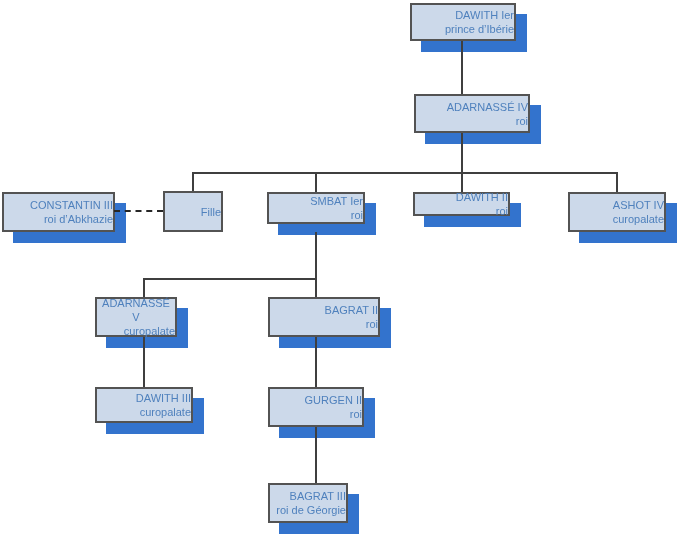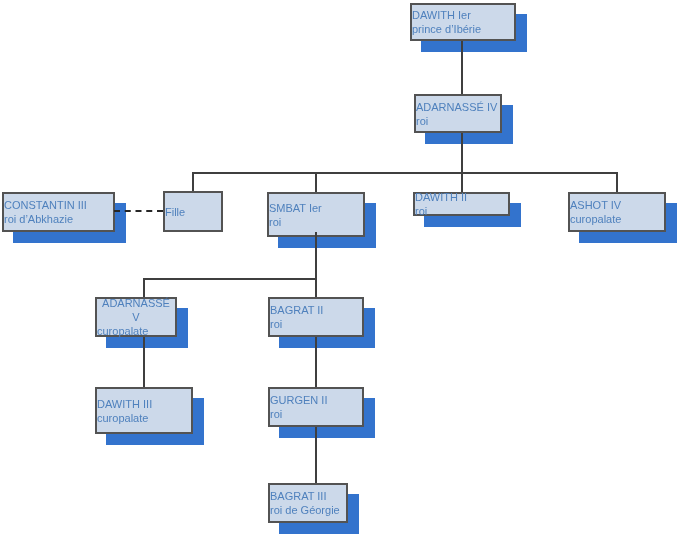--- a/index.html
+++ b/index.html
@@ -25,45 +25,45 @@
     position: relative;
     z-index: 1;
     width: 100%;
     height: 100%;
     box-sizing: border-box;
     background: #ccd9ea;
     border: 2px solid #535353;
     display: flex;
     flex-direction: column;
     justify-content: center;
-    align-items: flex-start;
+    align-items: flex-end;
     color: #4f81bd;
     font-size: 11px;
     line-height: 14px;
     text-align: center;
   }
   .line { position: absolute; background: #3f3f3f; z-index: 2; }
   .dash {
     position: absolute;
     border-top: 2px dashed #262626;
     z-index: 3;
     height: 0;
   }
 
   
   #n-dawith1    { left: 410px; top: 3px;   width: 106px; height: 38px; }
-  #n-adarnasse4 { left: 414px; top: 94px;  width: 88px;  height: 39px; }
+  #n-adarnasse4 { left: 414px; top: 94px;  width: 116px;  height: 39px; }
   #n-constantin3{ left: 2px;   top: 192px; width: 113px; height: 40px; }
   #n-fille      { left: 163px; top: 191px; width: 60px;  height: 41px; }
-  #n-smbat1     { left: 267px; top: 192px; width: 98px;  height: 45px; }
+  #n-smbat1     { left: 267px; top: 192px; width: 98px;  height: 32px; }
   #n-dawith2    { left: 413px; top: 192px; width: 97px;  height: 24px; }
   #n-ashot4     { left: 568px; top: 192px; width: 98px;  height: 40px; }
   #n-adarnasse5 { left: 95px;  top: 297px; width: 82px;  height: 40px; }
-  #n-bagrat2    { left: 268px; top: 297px; width: 96px;  height: 40px; }
-  #n-dawith3    { left: 95px;  top: 387px; width: 98px;  height: 47px; }
+  #n-bagrat2    { left: 268px; top: 297px; width: 112px;  height: 40px; }
+  #n-dawith3    { left: 95px;  top: 387px; width: 98px;  height: 36px; }
   #n-gurgen2    { left: 268px; top: 387px; width: 96px;  height: 40px; }
   #n-bagrat3    { left: 268px; top: 483px; width: 80px;  height: 40px; }
 
   
   #l-v-top      { left: 461px; top: 41px;  width: 2px;   height: 53px; }
   #l-v-gen2     { left: 461px; top: 133px; width: 2px;   height: 59px; }
   #l-h-gen3     { left: 192px; top: 172px; width: 426px; height: 2px; }
   #l-v-fille    { left: 192px; top: 172px; width: 2px;   height: 19px; }
   #l-v-smbat    { left: 315px; top: 172px; width: 2px;   height: 20px; }
   #l-v-ashot    { left: 616px; top: 172px; width: 2px;   height: 20px; }

